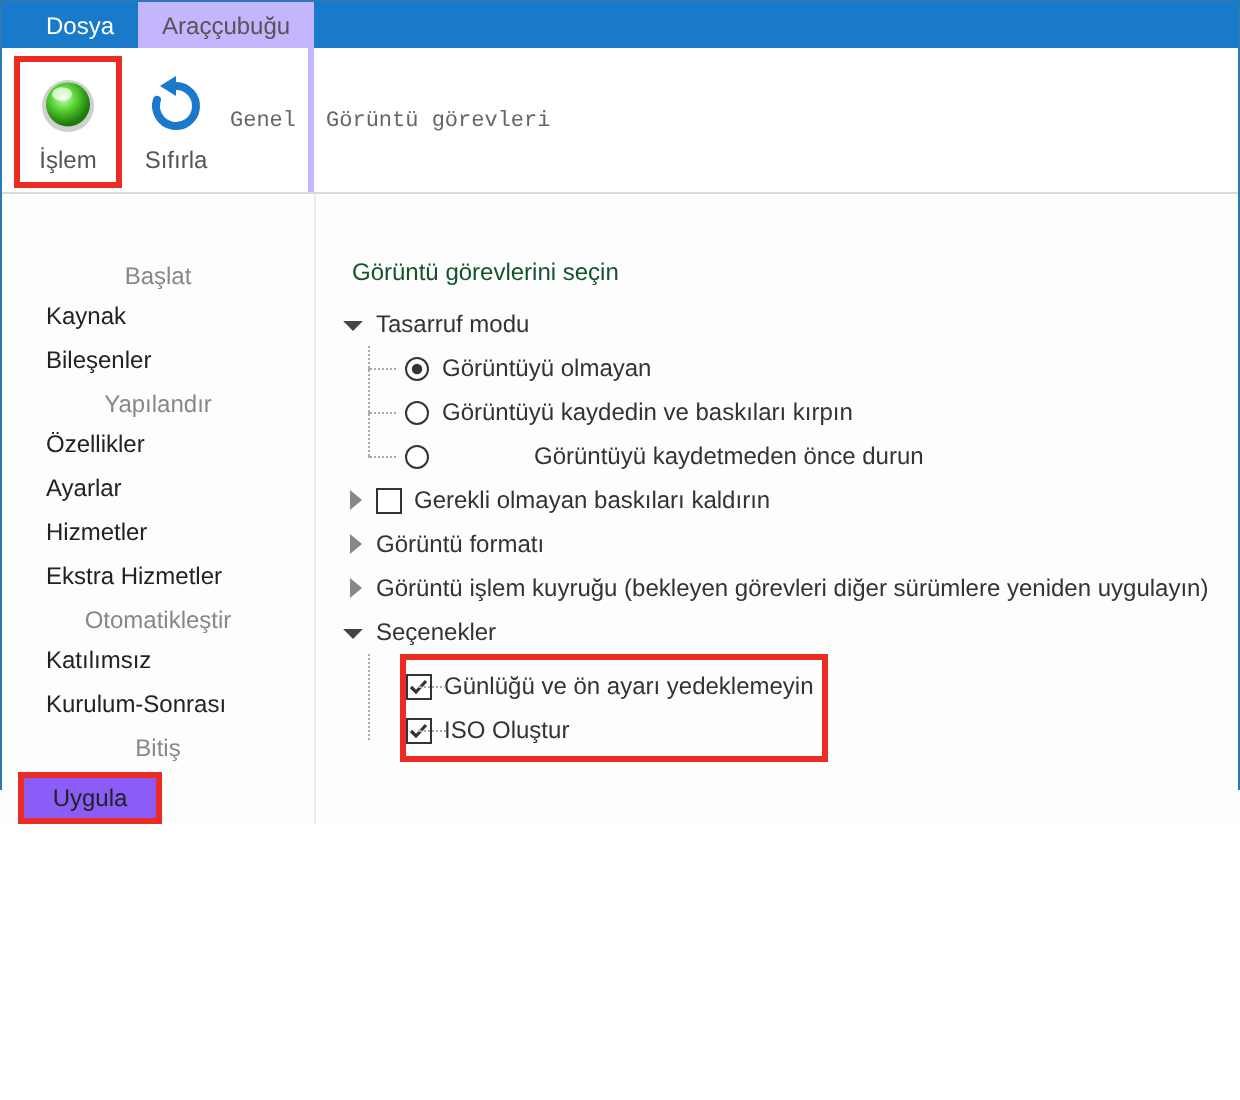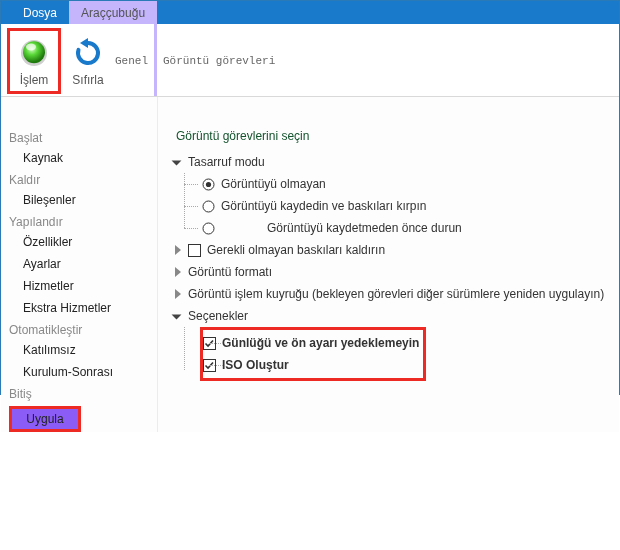--- a/index.html
+++ b/index.html
@@ -15,21 +15,21 @@
   .ribbon-group { display: flex; flex-direction: row; align-items: center; justify-content: space-between; padding: 4px 6px 2px 6px; }
   .ribbon-group + .ribbon-group { border-left: 3px solid #c4b5fd; }
   .ribbon-btn { display: flex; flex-direction: column; align-items: center; justify-content: center; width: 54px; height: 66px; cursor: pointer; }
   .ribbon-btn.highlighted { border: 3px solid #ee2a24; position: relative; }
   .ribbon-btn .icon-wrap { width: 34px; height: 34px; display:flex; align-items:center; justify-content:center; }
   .ribbon-btn .lbl { margin-top: 3px; color: #555; }
   .group-label { color: #666; font-size: 11px; padding: 2px 0 2px 0; font-family: Liberation Mono, monospace; }
 
   .body { flex: 1; display: flex; background: #fdfdfd; }
   .sidebar { width: 157px; border-right: 1px solid #ececec; padding-top: 30px; background: #fdfdfd; }
-  .side-head { color: #888; padding: 4px 8px 2px 8px; }
+  .side-head { color: #888; padding: 4px 8px 2px 8px; text-align: center; }
   .side-item { display:block; padding: 4px 4px 4px 22px; color: #222; cursor: pointer; }
   .side-uygula { margin: 3px 8px 0 8px; border: 3px solid #ee2a24; text-align: center; padding: 3px 0; color: #222; background:#8b5cf6;cursor:pointer;width:72px;margin-left:8px;}
 
   .content { flex: 1; padding: 32px 10px 10px 14px; color: #333; overflow:hidden; }
   .section-title { color: #14532d; margin-bottom: 8px; padding-left: 4px; }
 
   .tree { }
   .tree-row { display: flex; align-items: center; height: 22px; position: relative; }
   .tri { width: 12px; height: 12px; margin-right: 4px; position: relative; flex: none; }
   .tri.open::before { content:""; position:absolute; left:1px; top:1px; border-style:solid; border-width:7px 0 0 7px; border-color: transparent transparent transparent #444; transform: rotate(-45deg); }
@@ -95,21 +95,20 @@
       <span class="group-label">Görüntü görevleri</span>
     </div>
   </div>
 
   <div class="body">
 
     <div class="sidebar">
       <div class="side-head">Başlat</div>
       <span class="side-item">Kaynak</span>
 
-      <div class="side-head">Kaldır</div>
       <span class="side-item">Bileşenler</span>
 
       <div class="side-head">Yapılandır</div>
       <span class="side-item">Özellikler</span>
       <span class="side-item">Ayarlar</span>
       <span class="side-item">Hizmetler</span>
       <span class="side-item">Ekstra Hizmetler</span>
 
       <div class="side-head">Otomatikleştir</div>
       <span class="side-item">Katılımsız</span>
@@ -167,21 +166,21 @@
 
         <div class="tree-row">
           <span class="tri closed"></span>
           <span class="txt">Görüntü işlem kuyruğu (bekleyen görevleri diğer sürümlere yeniden uygulayın)</span>
         </div>
 
         <div class="tree-row">
           <span class="tri open"></span>
           <span class="txt">Seçenekler</span>
         </div>
-        <div class="child-lines" style="margin-left:6px;font-weight:bold;">
+        <div class="child-lines" style="margin-left:6px;">
           <div style="padding-left:24px;">
             <div class="options-box">
               <div class="child-row" style="padding-left:0;">
                 <svg class="check-svg" width="13" height="13">
                     <rect x="0.5" y="0.5" width="12" height="12" fill="#fff" stroke="#333"></rect>
                     <path d="M2.5 6.5 L5 9 L10 3.5" fill="none" stroke="#333" stroke-width="1.6"></path>
                   </svg>
                 <span class="txt">Günlüğü ve ön ayarı yedeklemeyin</span>
               </div>
               <div class="child-row" style="padding-left:0;">

